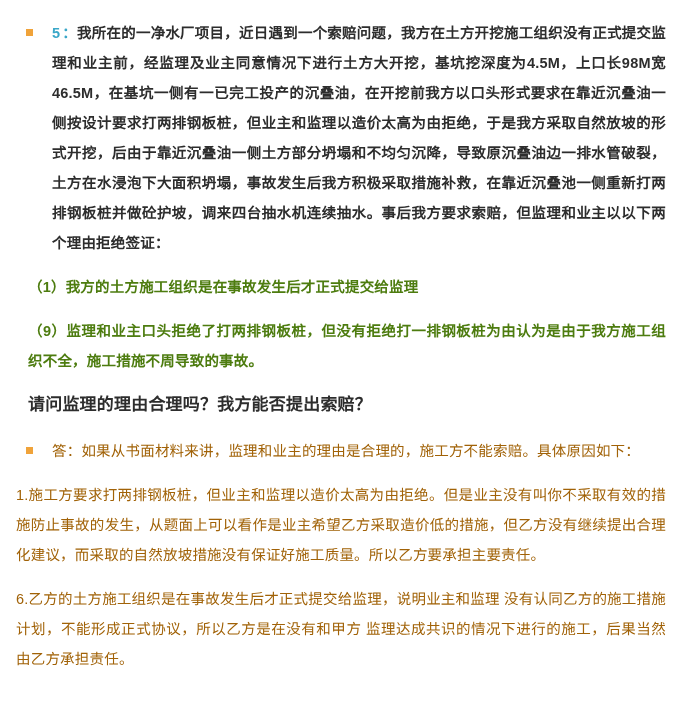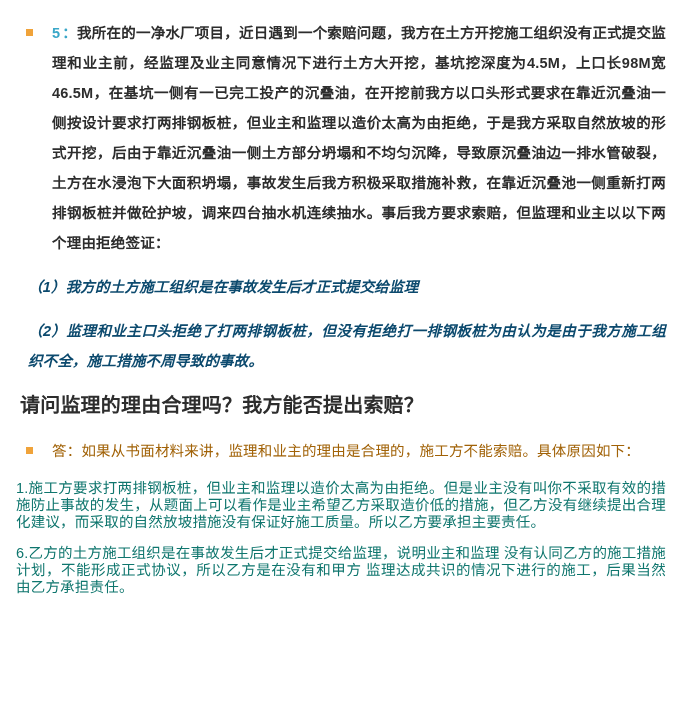--- a/index.html
+++ b/index.html
@@ -51,73 +51,72 @@
     margin-right: 2px;
   }
   .q-colon {
     color: #3aa7c8;
     font-weight: bold;
   }
   .sub-para {
     font-size: 14.5px;
     line-height: 30px;
     font-weight: bold;
-    color: #0c4a6e;
+    color: #4d7c0f;
     text-align: justify;
     margin: 0 0 14px 0;
     padding-left: 14px;
     letter-spacing: 0.2px;
-    font-style: italic;
   }
   .ask-para {
-    font-size: 20px;
+    font-size: 17px;
     line-height: 30px;
     font-weight: bold;
     color: #2d2d2d;
-    margin: 0 0 16px 4px;
+    margin: 0 0 16px 12px;
     padding-left: 2px;
     letter-spacing: 0.2px;
   }
   .a-para {
     position: relative;
     font-size: 14.5px;
     line-height: 30px;
     color: #a16207;
     text-align: justify;
     margin: 0 0 14px 0;
     padding-left: 38px;
     letter-spacing: 0.2px;
   }
   .a-label {
     font-weight: normal;
   }
   .body-para {
     font-size: 14.5px;
-    line-height: 17px;
-    color: #0f766e;
+    line-height: 30px;
+    color: #a16207;
     text-align: justify;
     margin: 0 0 14px 0;
     padding-left: 2px;
     letter-spacing: 0.2px;
   }
 </style>
 </head>
 <body>
 
 <div class="page">
 
   <div class="qa-block">
 
     <p class="q-para">
       <span class="marker"></span><span class="q-num">5</span><span class="q-colon">：</span><span>我所在的一净水厂项目，近日遇到一个索赔问题，我方在土方开挖施工组织没有正式提交监理和业主前，经监理及业主同意情况下进行土方大开挖，基坑挖深度为4.5M，上口长98M宽46.5M，在基坑一侧有一已完工投产的沉叠油，在开挖前我方以口头形式要求在靠近沉叠油一侧按设计要求打两排钢板桩，但业主和监理以造价太高为由拒绝，于是我方采取自然放坡的形式开挖，后由于靠近沉叠油一侧土方部分坍塌和不均匀沉降，导致原沉叠油边一排水管破裂，土方在水浸泡下大面积坍塌，事故发生后我方积极采取措施补救，在靠近沉叠池一侧重新打两排钢板桩并做砼护坡，调来四台抽水机连续抽水。事后我方要求索赔，但监理和业主以以下两个理由拒绝签证：</span>
     </p>
 
     <p class="sub-para">（1）我方的土方施工组织是在事故发生后才正式提交给监理</p>
 
-    <p class="sub-para">（2）监理和业主口头拒绝了打两排钢板桩，但没有拒绝打一排钢板桩为由认为是由于我方施工组织不全，施工措施不周导致的事故。</p>
+    <p class="sub-para">（9）监理和业主口头拒绝了打两排钢板桩，但没有拒绝打一排钢板桩为由认为是由于我方施工组织不全，施工措施不周导致的事故。</p>
 
     <p class="ask-para">请问监理的理由合理吗？我方能否提出索赔？</p>
 
   </div>
 
   <div class="qa-block">
 
     <p class="a-para">
       <span class="marker"></span><span class="a-label">答：</span><span>如果从书面材料来讲，监理和业主的理由是合理的，施工方不能索赔。具体原因如下：</span>
     </p>

